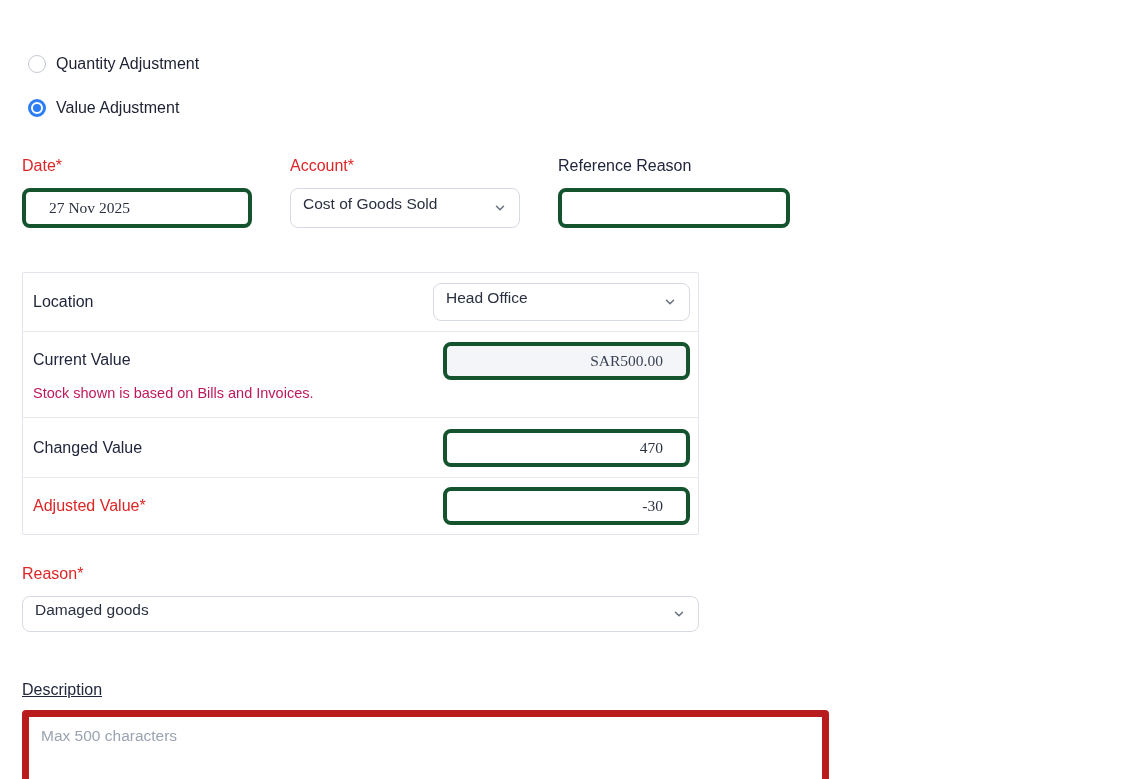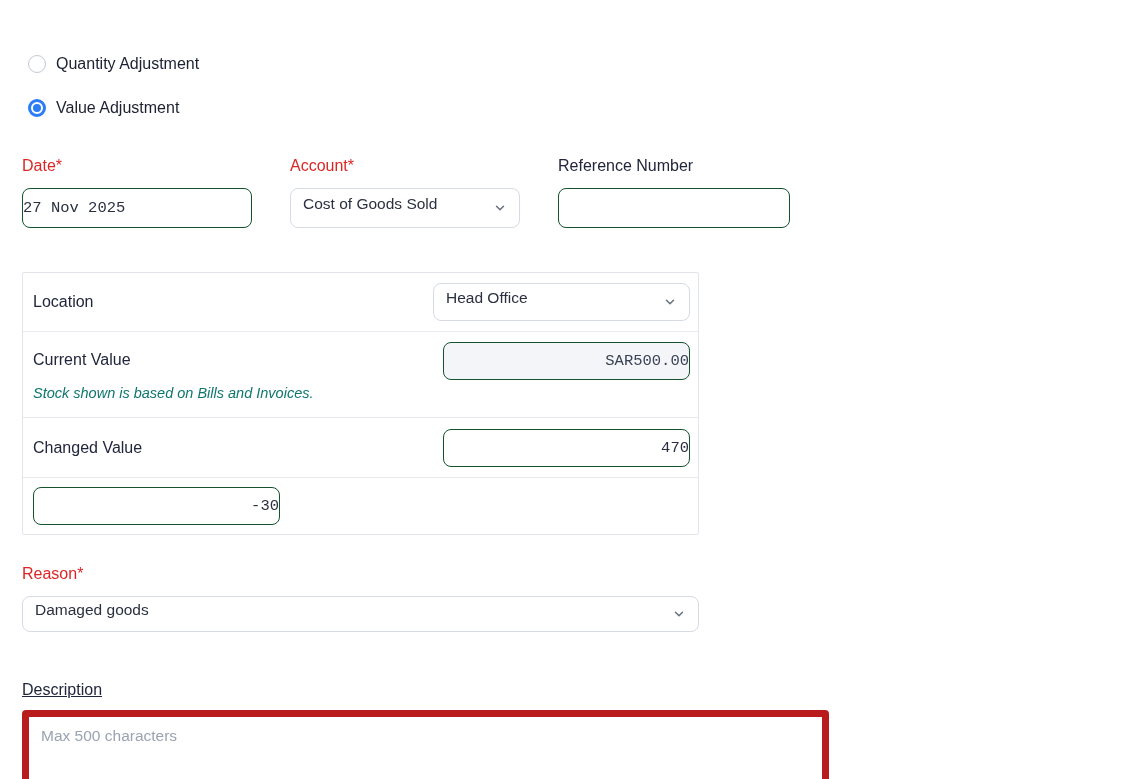--- a/index.html
+++ b/index.html
@@ -69,27 +69,27 @@
     height: 19px;
     line-height: 19px;
     margin-bottom: 13px;
     color: #21263c;
   }
   .field-label.required { color: #dc2626; }
 
   .text-input {
     width: 100%;
     height: 40px;
-    border: 1px solid #14532d;
+    border: 4px solid #14532d;
     border-radius: 8px;
     background: #ffffff;
-    font-family: Liberation Mono, monospace;
+    font-family: Liberation Serif, serif;
     font-size: 15.5px;
     color: #2a3040;
-    padding: 0 0;
+    padding: 0 23px;
     outline: none;
   }
   .select-box {
     position: relative;
     width: 100%;
     height: 40px;
     border: 1px solid #d6dae2;
     border-radius: 8px;
     background: #ffffff;
     display: flex;
@@ -130,23 +130,22 @@
   .vt-row-adjusted { height: 56px; }
   .vt-label {
     font-size: 16px;
     color: #21263c;
     flex: 1;
   }
   .vt-label.required { color: #dc2626; }
   .vt-row-current .vt-left { flex: 1; padding-top: 19px; }
   .vt-note {
     font-size: 14.5px;
-    color: #0f766e;
+    color: #be185d;
     margin-top: 16px;
-    font-style: italic;
   }
   .vt-select { width: 257px; height: 38px; flex: 0 0 257px; }
   .vt-input {
     width: 247px;
     flex: 0 0 247px;
     height: 38px;
     text-align: right;
   }
   .vt-input.readonly {
     background: #f4f5f8;
@@ -199,21 +198,21 @@
     <div class="field field-account">
       <span class="field-label required">Account*</span>
       <div class="select-box">
         <span>Cost of Goods Sold</span>
         <svg class="chev" viewBox="0 0 24 24" fill="none" stroke="#6b7280" stroke-width="2.6" stroke-linecap="round" stroke-linejoin="round">
             <polyline points="6 9 12 15 18 9"></polyline>
           </svg>
       </div>
     </div>
     <div class="field field-reference">
-      <span class="field-label">Reference Number</span>
+      <span class="field-label">Reference Reason</span>
       <input class="text-input" type="text" value="" style="">
     </div>
   </div>
 
   <div class="value-table">
 
     <div class="vt-row vt-row-location">
       <span class="vt-label">Location</span>
       <div class="select-box vt-select">
         <span>Head Office</span>
@@ -230,20 +229,21 @@
       </div>
       <input class="text-input vt-input readonly" type="text" readonly="" value="SAR500.00" style="">
     </div>
 
     <div class="vt-row vt-row-changed">
       <span class="vt-label">Changed Value</span>
       <input class="text-input vt-input" type="text" value="470" style="">
     </div>
 
     <div class="vt-row vt-row-adjusted">
+      <span class="vt-label required">Adjusted Value*</span>
       <input class="text-input vt-input" type="text" value="-30" style="">
     </div>
 
   </div>
 
   <div class="reason-block">
     <span class="field-label required">Reason*</span>
     <div class="select-box reason-select">
       <span>Damaged goods</span>
       <svg class="chev" viewBox="0 0 24 24" fill="none" stroke="#6b7280" stroke-width="2.6" stroke-linecap="round" stroke-linejoin="round">

